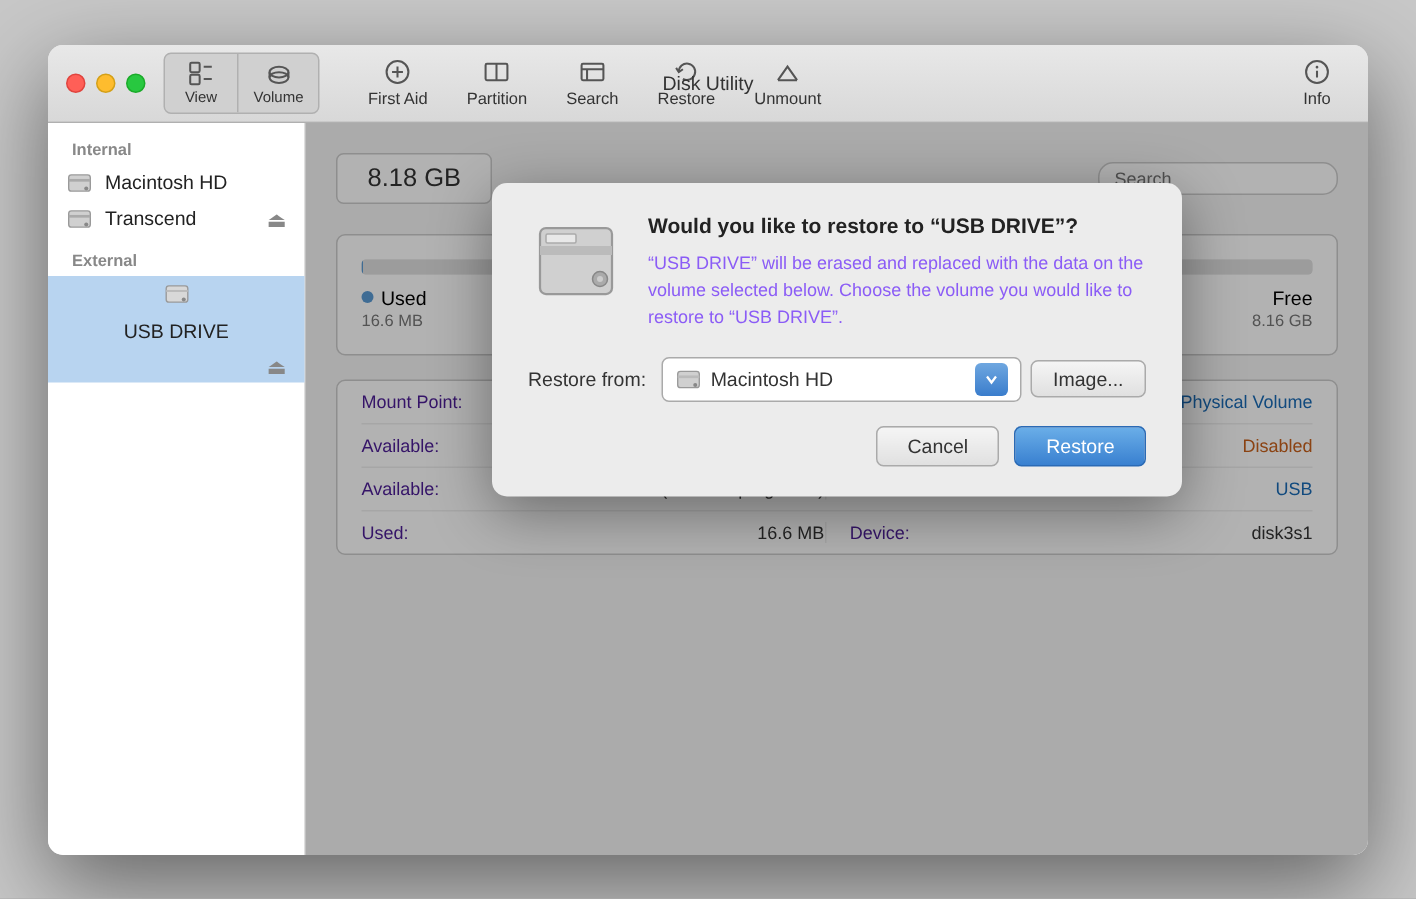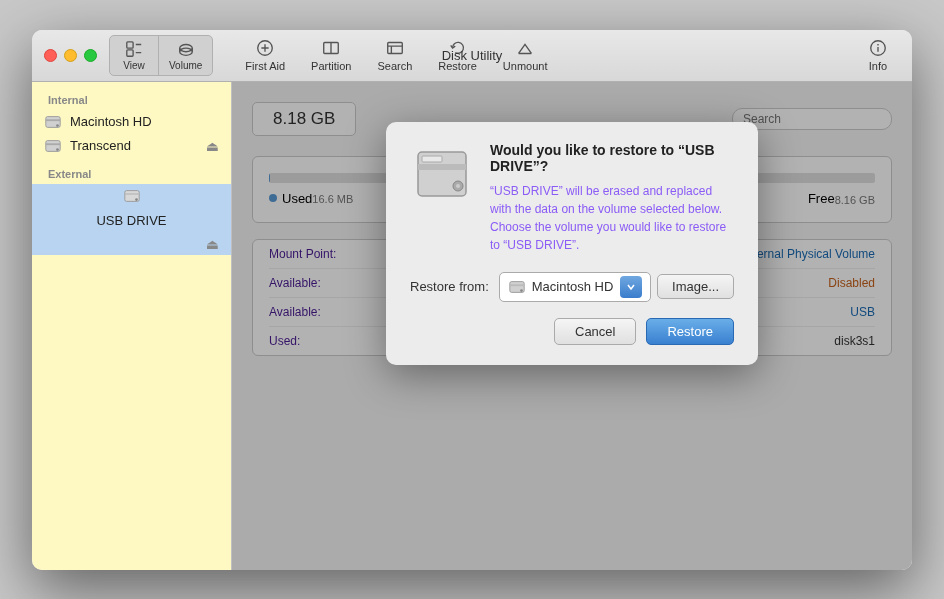--- a/index.html
+++ b/index.html
@@ -129,22 +129,22 @@
 
     
     .main-content {
       display: flex;
       flex: 1;
       overflow: hidden;
     }
 
     
     .sidebar {
-      width: 200px;
-      background: #fef9c3;
+      width: 172px;
+      background: #ffffff;
       border-right: 1px solid #c0c0c0;
       padding: 8px 0;
       flex-shrink: 0;
     }
 
     .sidebar-section-header {
       font-size: 11px;
       font-weight: 600;
       color: #888;
       padding: 4px 16px;
@@ -241,21 +241,21 @@
       height: 100%;
     }
 
     .partition-labels {
       display: flex;
       justify-content: space-between;
     }
 
     .partition-label {
       display: flex;
-      flex-direction: row;
+      flex-direction: column;
       align-items: flex-start;
     }
 
     .partition-label.free-label {
       align-items: flex-end;
     }
 
     .partition-label-title {
       display: flex;
       align-items: center;
@@ -331,21 +331,21 @@
       align-items: flex-start;
       justify-content: center;
       padding-top: 40px;
       z-index: 100;
     }
 
     .modal {
       background: #ececec;
       border-radius: 10px;
       box-shadow: 0 10px 40px rgba(0,0,0,0.4);
-      width: 372px;
+      width: 460px;
       padding: 20px 24px 20px 24px;
     }
 
     .modal-header {
       display: flex;
       align-items: flex-start;
       gap: 16px;
       margin-bottom: 18px;
     }
 

